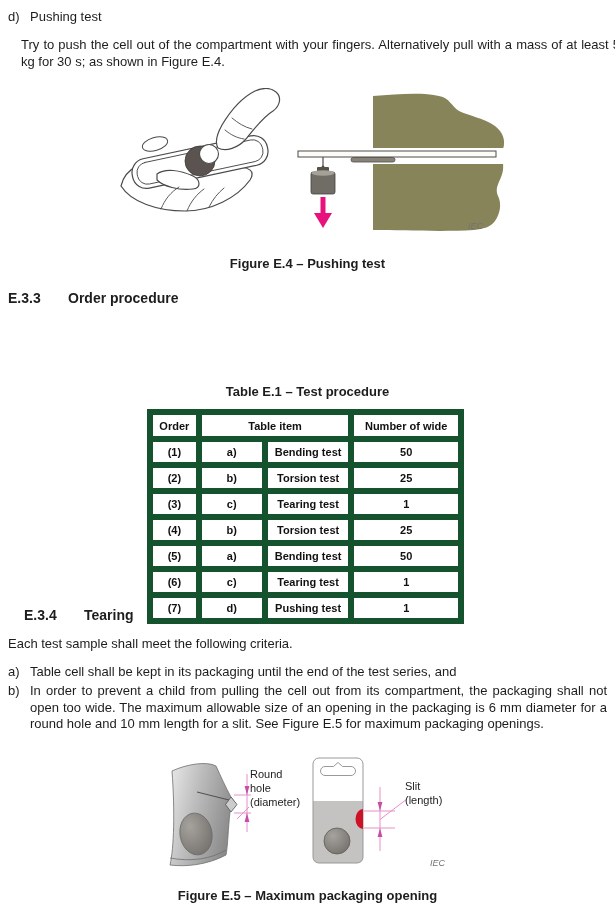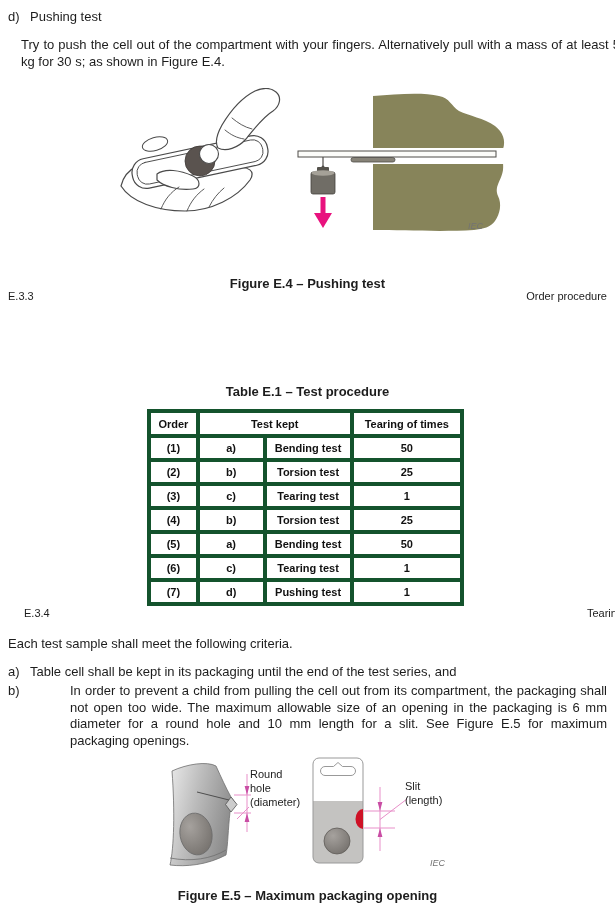--- a/index.html
+++ b/index.html
@@ -6,25 +6,25 @@
   .page {
     position:relative; width:615px; height:912px; background:#ffffff;
     font-family:"Liberation Sans", sans-serif; color:#1d1d1d; overflow:hidden;
   }
   .abs { position:absolute; }
   .body-text { font-size:13px; line-height:16.5px; text-align:justify; }
   .single { text-align:left; }
   .caption { font-size:13px; font-weight:bold; text-align:center; width:615px; }
   .hang { display:flex; }
   .hang .lbl { flex:none; width:22px; }
-  .sec-head { display:flex; font-weight:normal; font-size:11px;justify-content:space-between; }
+  .sec-head { display:flex; font-weight:bold; font-size:14px; }
   .sec-head .num { flex:none; width:60px; }
   table.e1 { border-collapse:collapse; font-size:11px; font-weight:bold; color:#111; }
   table.e1 { border:2px solid #000; }
-  table.e1 td, table.e1 th { border:4px solid #14532d; text-align:center; vertical-align:middle; height:20px; padding:0 3px; font-weight:bold; }
+  table.e1 td, table.e1 th { border:6px solid #14532d; text-align:center; vertical-align:middle; height:20px; padding:0 3px; font-weight:bold; }
   table.e1 tr.hdr th { height:21px; }
   svg text.fig-label { font-size:11px; fill:#1d1d1d; }
   svg text.iec { font-size:9px; font-style:italic; fill:#737373; }
 </style>
 </head>
 <body>
 
 <div class="page">
 
   <div class="abs hang body-text single" style="left:8px; top:9px; width:599px;">
@@ -69,42 +69,42 @@
         <ellipse cx="218" cy="85" rx="11.5" ry="2.8" fill="#A5A198"></ellipse>
       </g>
       <g fill="#E8127E">
         <rect x="215.5" y="109" width="5" height="16"></rect>
         <polygon points="209,125 227,125 218,140"></polygon>
       </g>
     </g>
     <text class="iec" x="363" y="141">IEC</text>
   </svg>
 
-  <div class="abs caption" style="left:0; top:256px;margin-top:20px;">Figure E.4 – Pushing test</div>
+  <div class="abs caption" style="left:0; top:256px;">Figure E.4 – Pushing test</div>
 
   <div class="abs sec-head" style="left:8px; top:290px; width:599px;">
     <span class="num">E.3.3</span>
     <span>Order procedure</span>
   </div>
 
 
   <div class="abs caption" style="left:0; top:384px;">Table E.1 – Test procedure</div>
 
   <table class="e1 abs" style="left:147px; top:409px; width:317px;">
     <colgroup>
         <col style="width:49px">
         <col style="width:68px">
         <col style="width:88px">
         <col style="width:112px">
       </colgroup>
     <tbody>
         <tr class="hdr">
       <th>Order</th>
-      <th colspan="2">Test kept</th>
-      <th>Tearing of times</th>
+      <th colspan="2">Table item</th>
+      <th>Number of wide</th>
     </tr>
     <tr>
       <td>(1)</td>
       <td>a)</td>
       <td>Bending test</td>
       <td>50</td>
     </tr>
     <tr>
       <td>(2)</td>
       <td>b)</td>
@@ -151,21 +151,21 @@
 
   <div class="abs body-text single" style="left:8px; top:636px; width:599px;">Each test sample shall meet the following criteria.</div>
 
   <div class="abs hang body-text single" style="left:8px; top:664px; width:599px;">
     <span class="lbl">a)</span>
     <span>Table cell shall be kept in its packaging until the end of the test series, and</span>
   </div>
 
   <div class="abs hang" style="left:8px; top:683px; width:599px;">
     <span class="lbl body-text">b)</span>
-    <span class="body-text" style="width:577px;margin-left:40px;">In order to prevent a child from pulling the cell out from its compartment, the packaging shall not open too wide. The maximum allowable size of an opening in the packaging is 6 mm diameter for a round hole and 10 mm length for a slit. See Figure E.5 for maximum packaging openings.</span>
+    <span class="body-text" style="width:577px;">In order to prevent a child from pulling the cell out from its compartment, the packaging shall not open too wide. The maximum allowable size of an opening in the packaging is 6 mm diameter for a round hole and 10 mm length for a slit. See Figure E.5 for maximum packaging openings.</span>
   </div>
 
   <svg class="abs" style="left:155px; top:753px;" width="310" height="125" viewBox="0 0 310 125">
     <defs>
       <linearGradient id="sheetG" x1="0" y1="0" x2="1" y2="0.35">
         <stop offset="0" stop-color="#eaeaea"></stop>
           <stop offset="0.45" stop-color="#bdbdbd"></stop>
           <stop offset="1" stop-color="#8b8b8b"></stop>
       </linearGradient>
       <radialGradient id="cellG" cx="0.35" cy="0.3" r="0.9">

